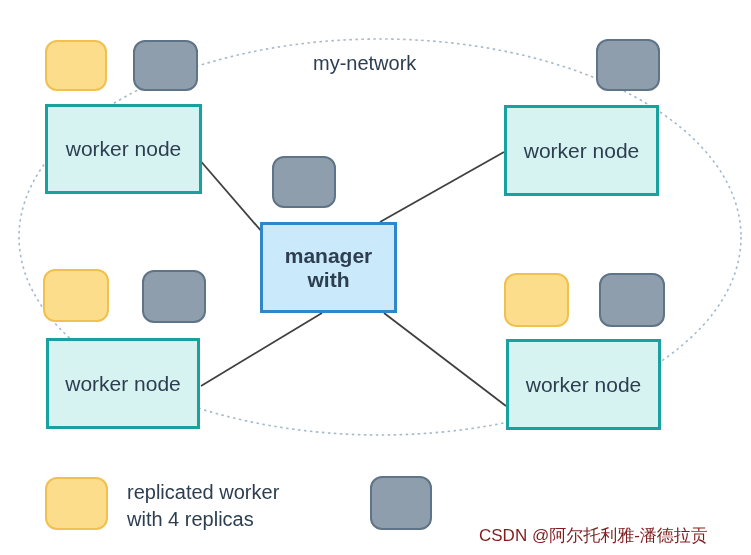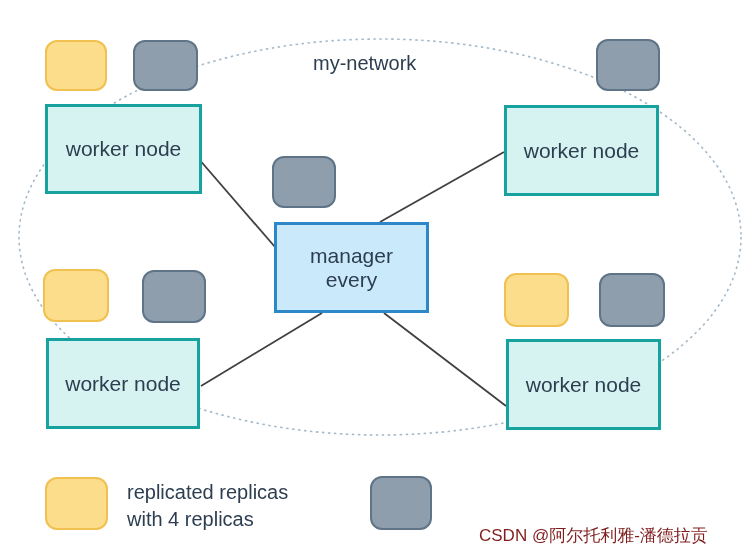--- a/index.html
+++ b/index.html
@@ -97,40 +97,40 @@
   <div class="abs node-box worker-box" style="left:45px; top:104px; width:157px; height:90px;">
     <span>worker node</span>
   </div>
 
   <div class="abs svc global" style="left:596px; top:39px; width:64px; height:52px;"></div>
   <div class="abs node-box worker-box" style="left:504px; top:105px; width:155px; height:91px;">
     <span>worker node</span>
   </div>
 
   <div class="abs svc global" style="left:272px; top:156px; width:64px; height:52px;"></div>
-  <div class="abs node-box manager-box" style="left:274px; top:222px; width:155px; height:91px;">
+  <div class="abs node-box manager-box" style="left:260px; top:222px; width:137px; height:91px;font-weight:bold;">
     <span>manager</span>
-    <span>every</span>
+    <span>with</span>
   </div>
 
   <div class="abs svc replicated" style="left:43px; top:269px; width:66px; height:53px;"></div>
   <div class="abs svc global" style="left:142px; top:270px; width:64px; height:53px;"></div>
   <div class="abs node-box worker-box" style="left:46px; top:338px; width:154px; height:91px;">
     <span>worker node</span>
   </div>
 
   <div class="abs svc replicated" style="left:504px; top:273px; width:65px; height:54px;"></div>
   <div class="abs svc global" style="left:599px; top:273px; width:66px; height:54px;"></div>
   <div class="abs node-box worker-box" style="left:506px; top:339px; width:155px; height:91px;">
     <span>worker node</span>
   </div>
 
   <div class="abs svc replicated" style="left:45px; top:477px; width:63px; height:53px;"></div>
   <div class="abs legend-label" style="left:127px; top:479px;">
-    <div>replicated replicas</div>
+    <div>replicated worker</div>
     <div>with 4 replicas</div>
   </div>
 
   <div class="abs svc global" style="left:370px; top:476px; width:62px; height:54px;"></div>
 
   <div class="abs watermark" style="left:479px; top:524px;">CSDN @阿尔托利雅-潘德拉贡</div>
 
 </div>
 
 </body></html>

